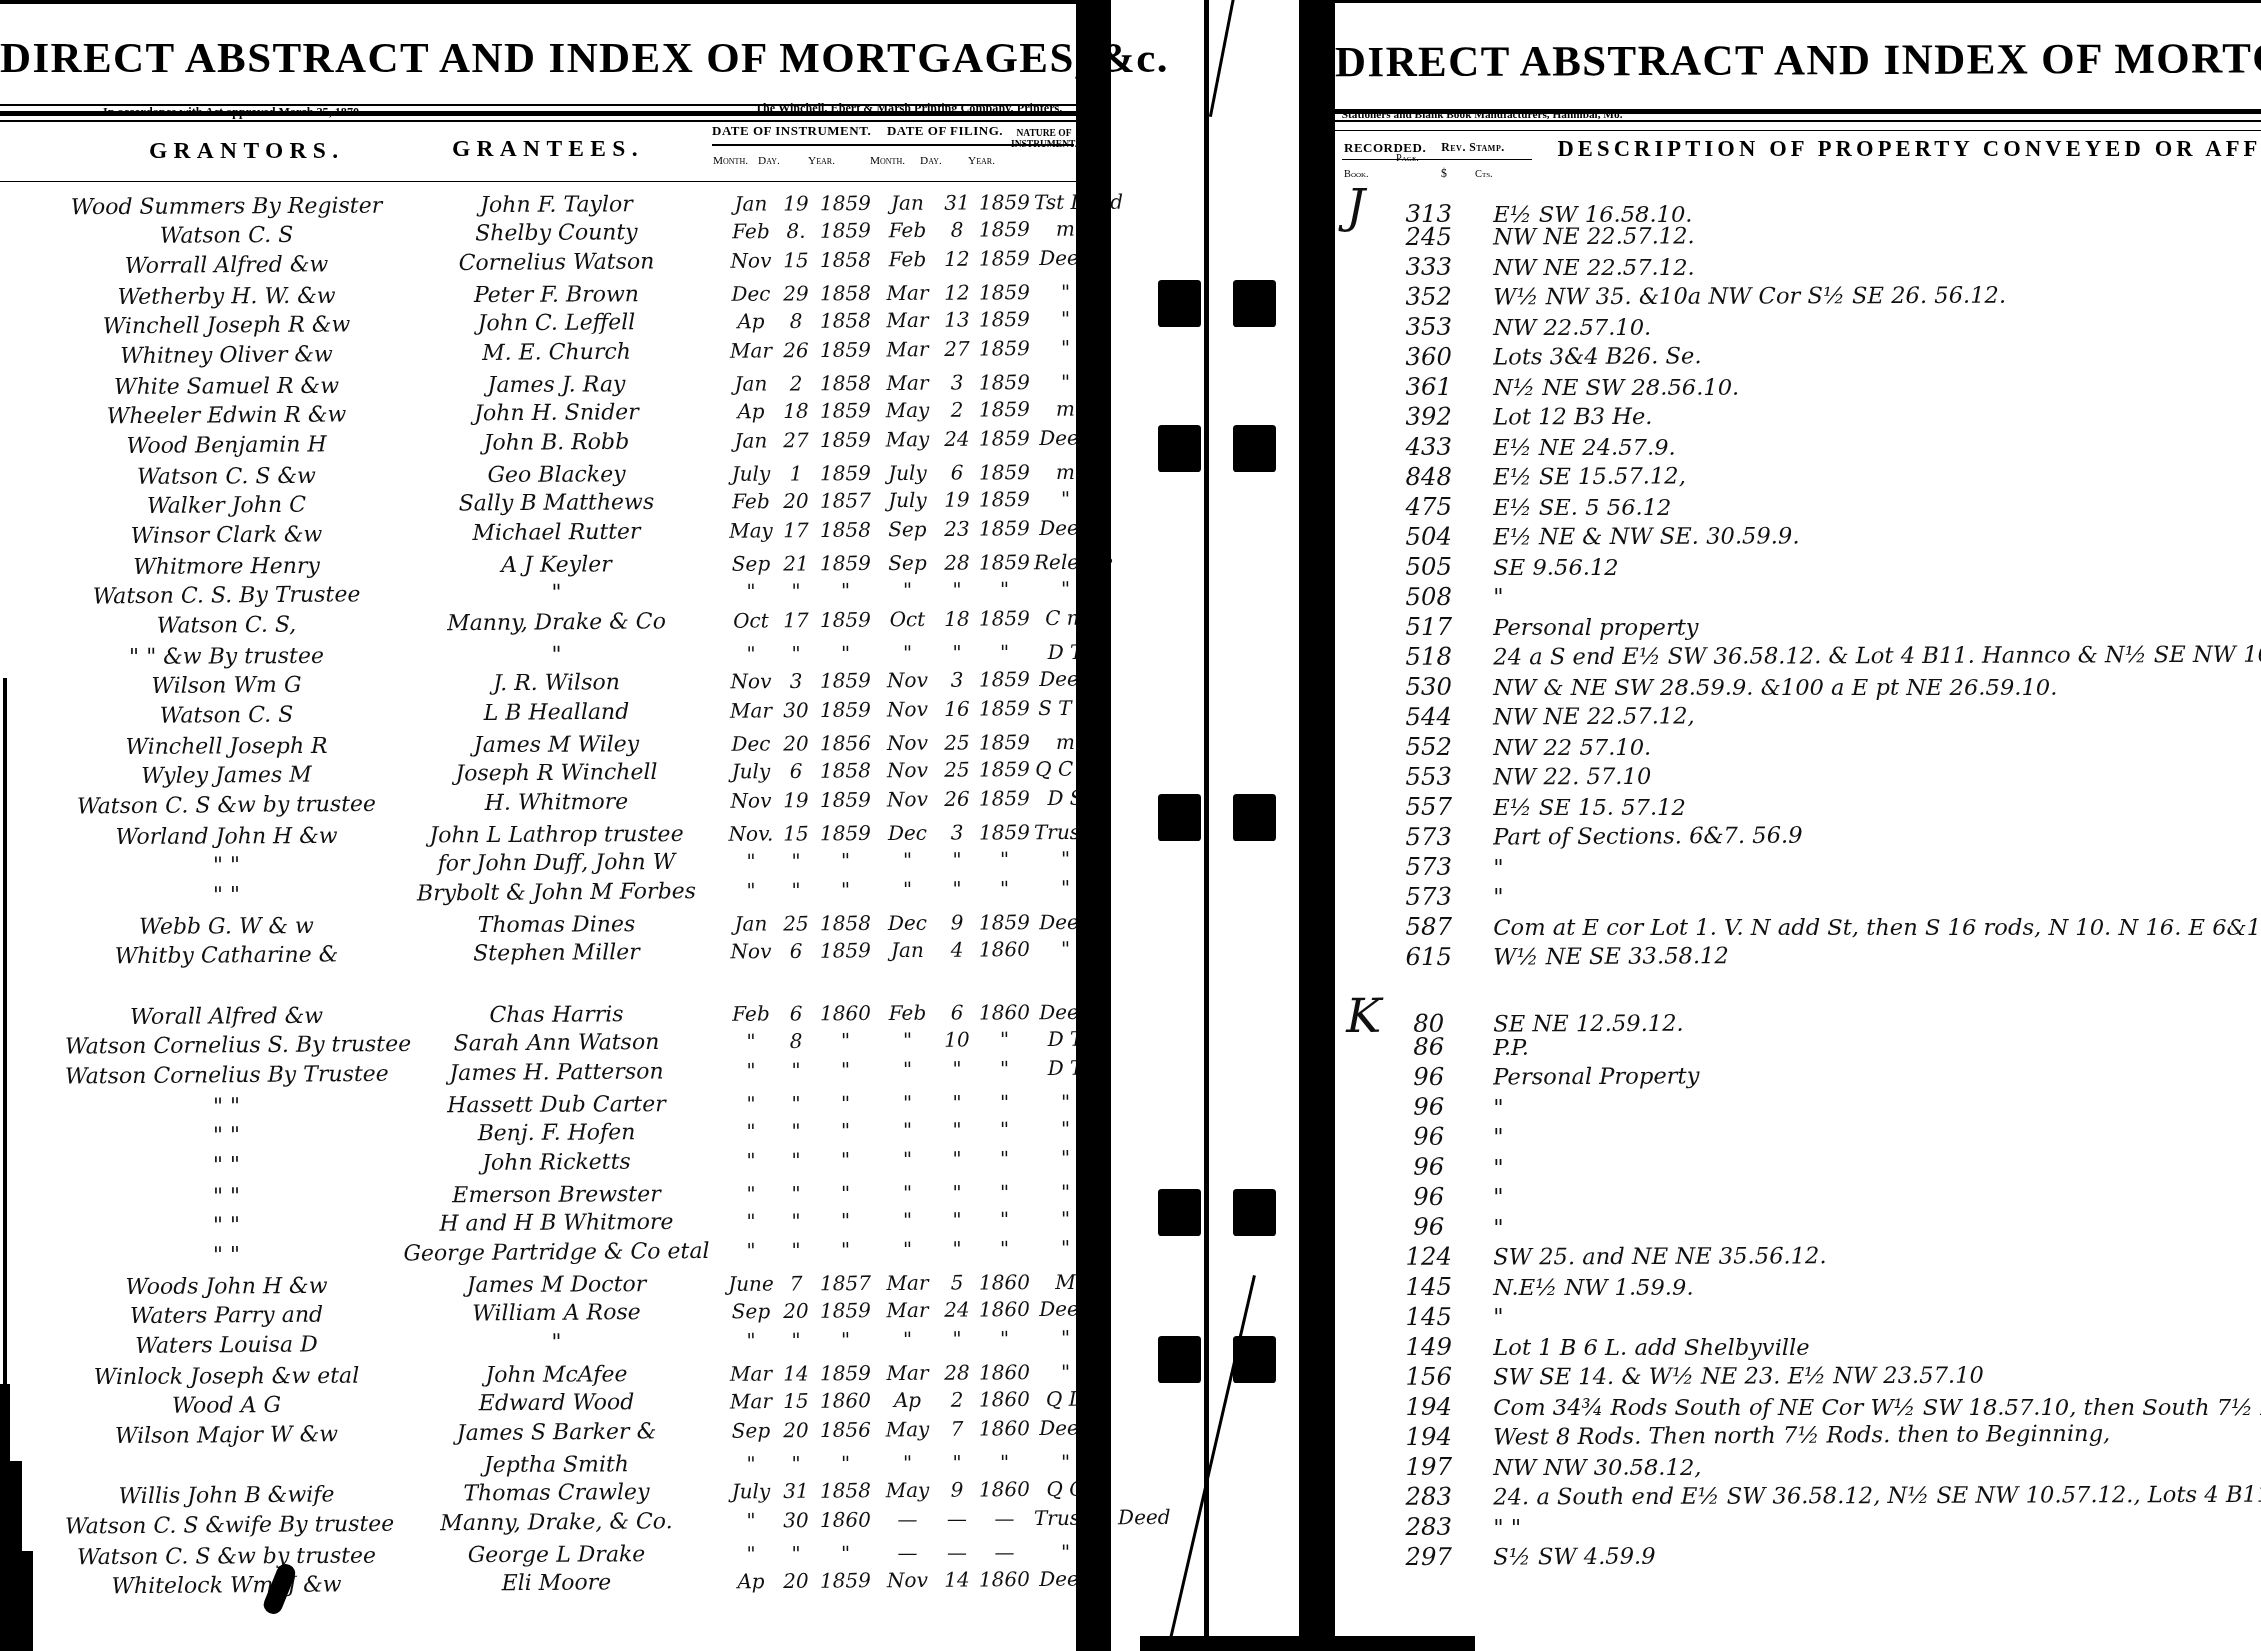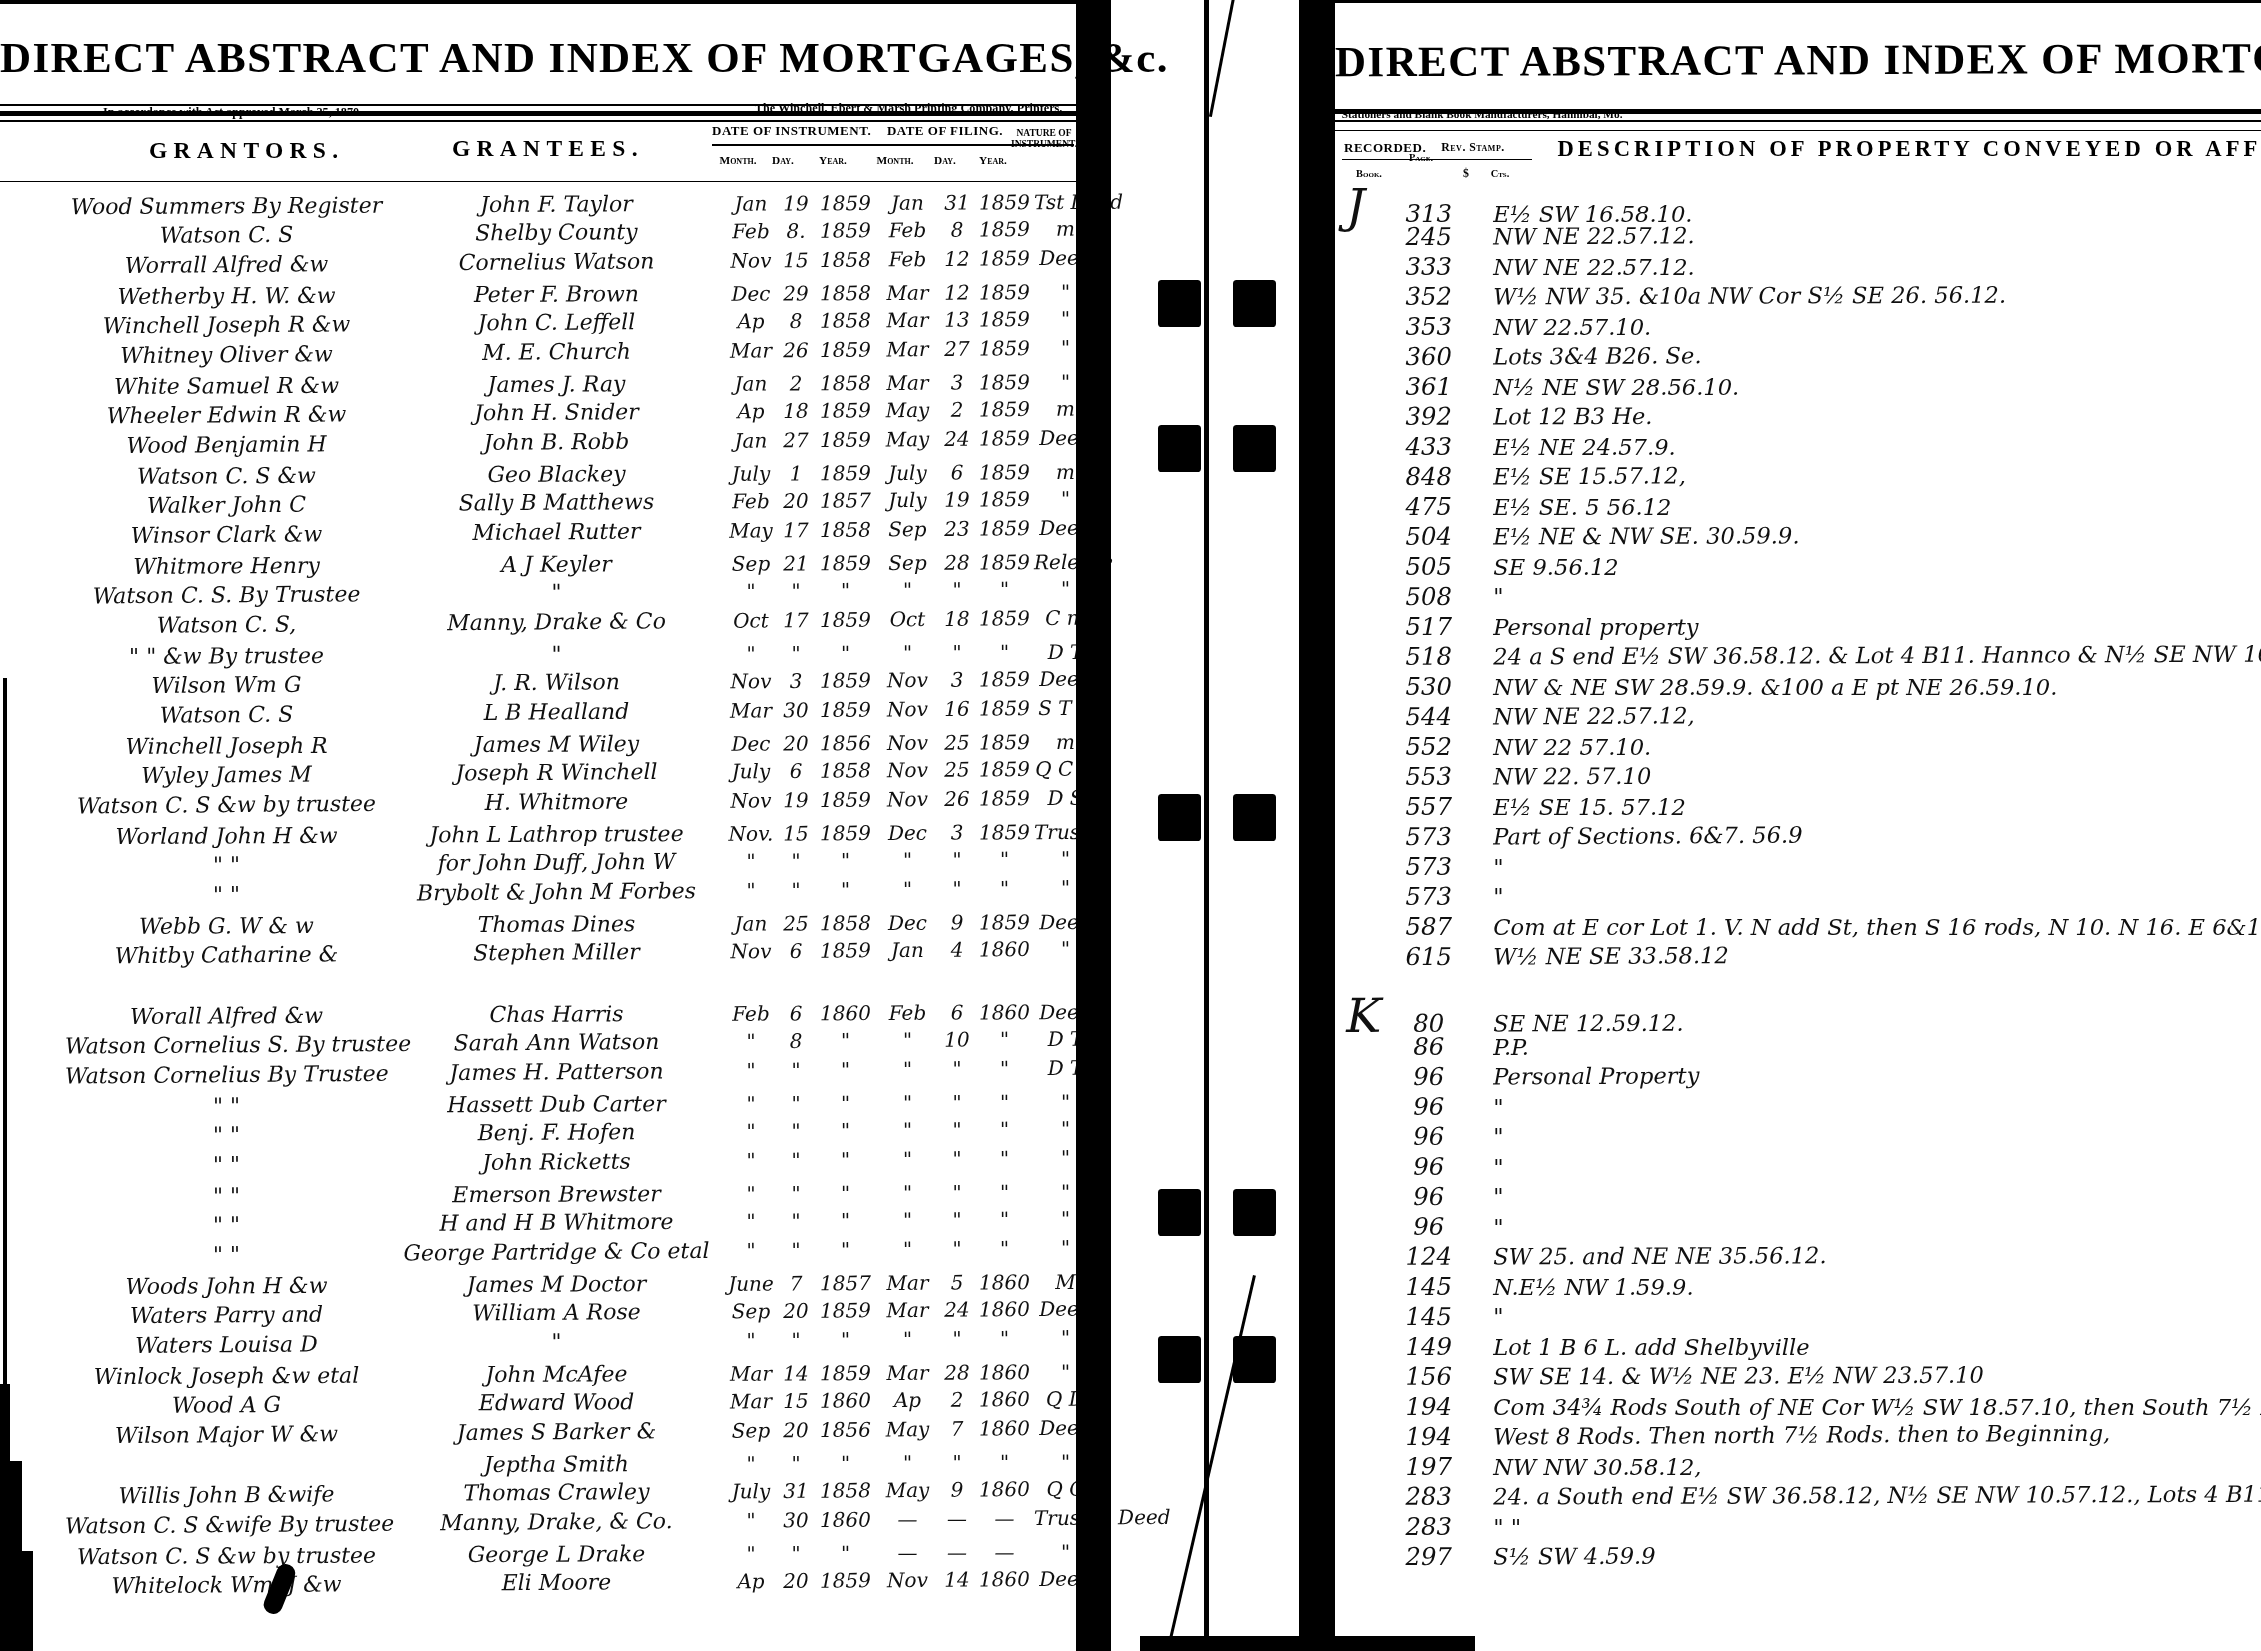--- a/index.html
+++ b/index.html
@@ -27,21 +27,21 @@
   
   .colhead-big{
     position:absolute;font-weight:bold;color:#000;text-align:center;
     font-size:23.5px;letter-spacing:6.3px;white-space:nowrap;
   }
   .colhead-date{
     position:absolute;font-weight:bold;color:#000;text-align:center;
     font-size:13px;letter-spacing:0.5px;white-space:nowrap;font-variant:small-caps;
   }
   .colhead-sub{
-    position:absolute;font-weight:bold;color:#000;text-align:center;
+    position:absolute;font-weight:normal;color:#000;
     font-size:11.3px;font-variant:small-caps;white-space:nowrap;width:50px;margin-left:-25px;
   }
   .colhead-nature{
     position:absolute;font-weight:bold;color:#000;text-align:center;
     font-size:9.5px;line-height:11.3px;width:72px;font-variant:small-caps;
   }
   .colhead-desc{
     position:absolute;font-weight:bold;color:#000;text-align:center;
     font-size:22.6px;letter-spacing:4.1px;white-space:nowrap;
   }

